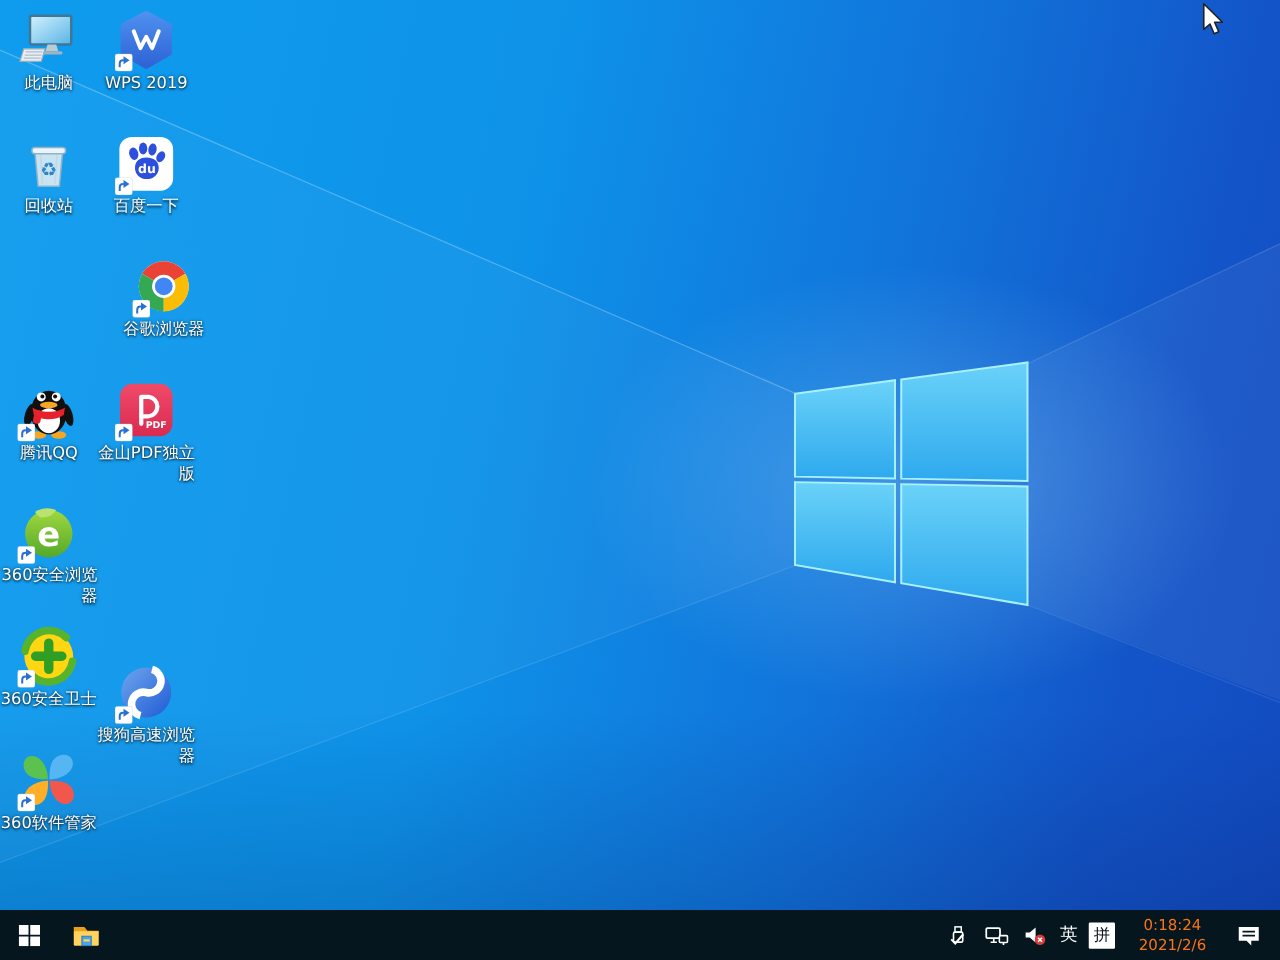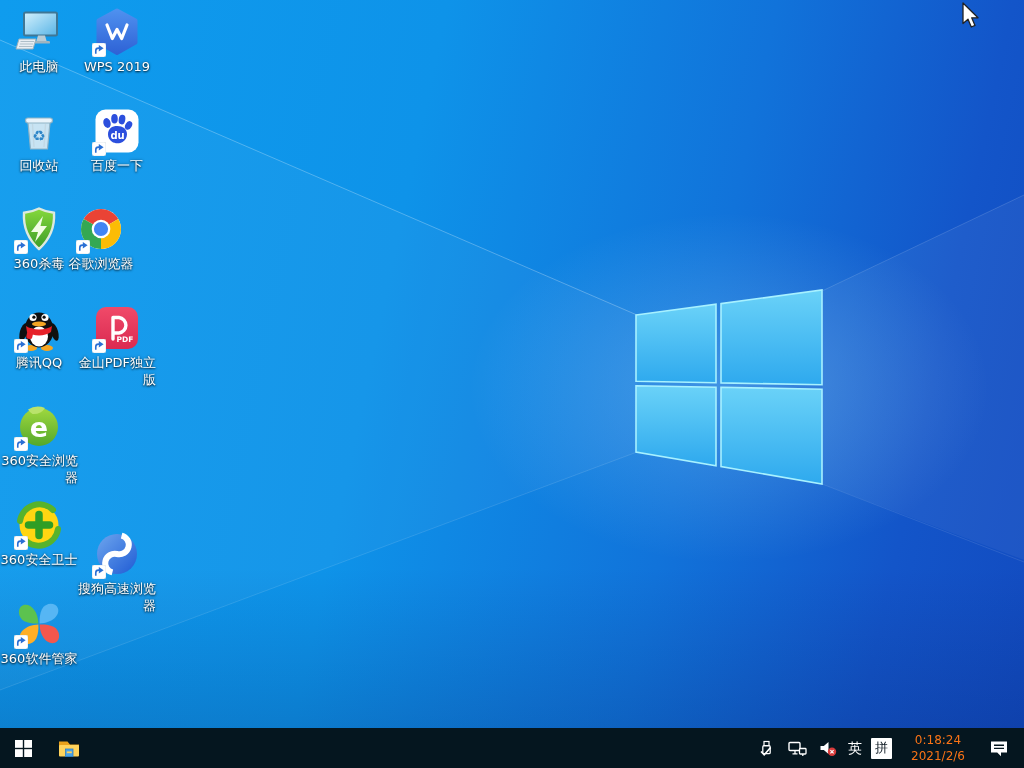--- a/index.html
+++ b/index.html
@@ -144,44 +144,22 @@
         <svg width="14" height="14" viewBox="0 0 13 13">
             <rect width="13" height="13" rx="2" fill="#fff" stroke="#c8d3da" stroke-width="0.5"></rect>
             <path d="M3.5 10 V7.2 Q3.5 4.8 6 4.8 H6.6" stroke="#2a6fd4" stroke-width="1.5" fill="none"></path>
             <polygon points="6.3,1.8 10.8,4.8 6.3,7.8" fill="#2a6fd4"></polygon>
           </svg>
       </span>
     </div>
     <div class="label">百度一下</div>
   </div>
 
-  <div class="dicon" style="left:0;top:205px">
-    <div class="art">
-      <svg class="app" viewBox="0 0 48 48">
-        <defs>
-            <linearGradient id="g360av" x1="0" y1="0" x2="0" y2="1">
-          <stop offset="0" stop-color="#86d93c"></stop>
-              <stop offset="1" stop-color="#3c9b28"></stop>
-        </linearGradient>
-          </defs>
-        <path d="M24 3.5 C29 6 34 7.2 39 7.8 C39.8 20.5 35.5 33.5 24 44 C12.5 33.5 8.2 20.5 9 7.8 C14 7.2 19 6 24 3.5 Z" fill="url(#g360av)" stroke="#dde9de" stroke-width="2.4"></path>
-        <polygon points="28,11 16,27 23,27 20,37 32,21 25.5,21" fill="#f2fde4"></polygon>
-      </svg>
-      <span class="lnk">
-        <svg width="14" height="14" viewBox="0 0 13 13">
-            <rect width="13" height="13" rx="2" fill="#fff" stroke="#c8d3da" stroke-width="0.5"></rect>
-            <path d="M3.5 10 V7.2 Q3.5 4.8 6 4.8 H6.6" stroke="#2a6fd4" stroke-width="1.5" fill="none"></path>
-            <polygon points="6.3,1.8 10.8,4.8 6.3,7.8" fill="#2a6fd4"></polygon>
-          </svg>
-      </span>
-    </div>
-    <div class="label">360杀毒</div>
-  </div>
-
-  <div class="dicon" style="left:62px;top:205px">
+
+  <div class="dicon" style="left:92px;top:205px">
     <div class="art">
       <svg class="app" viewBox="0 0 48 48">
         <circle cx="24" cy="24" r="20" fill="#fff"></circle>
         <path d="M24 24 L6.7 14 A20 20 0 0 1 41.3 14 Z" fill="#ea4335"></path>
         <path d="M24 24 L6.7 14 A20 20 0 0 0 24 44 Z" fill="#34a853"></path>
         <path d="M24 24 L24 44 A20 20 0 0 0 41.3 14 Z" fill="#fbbc05"></path>
         <circle cx="24" cy="24" r="9.3" fill="#fff"></circle>
         <circle cx="24" cy="24" r="7.1" fill="#4285f4"></circle>
       </svg>
       <span class="lnk">

